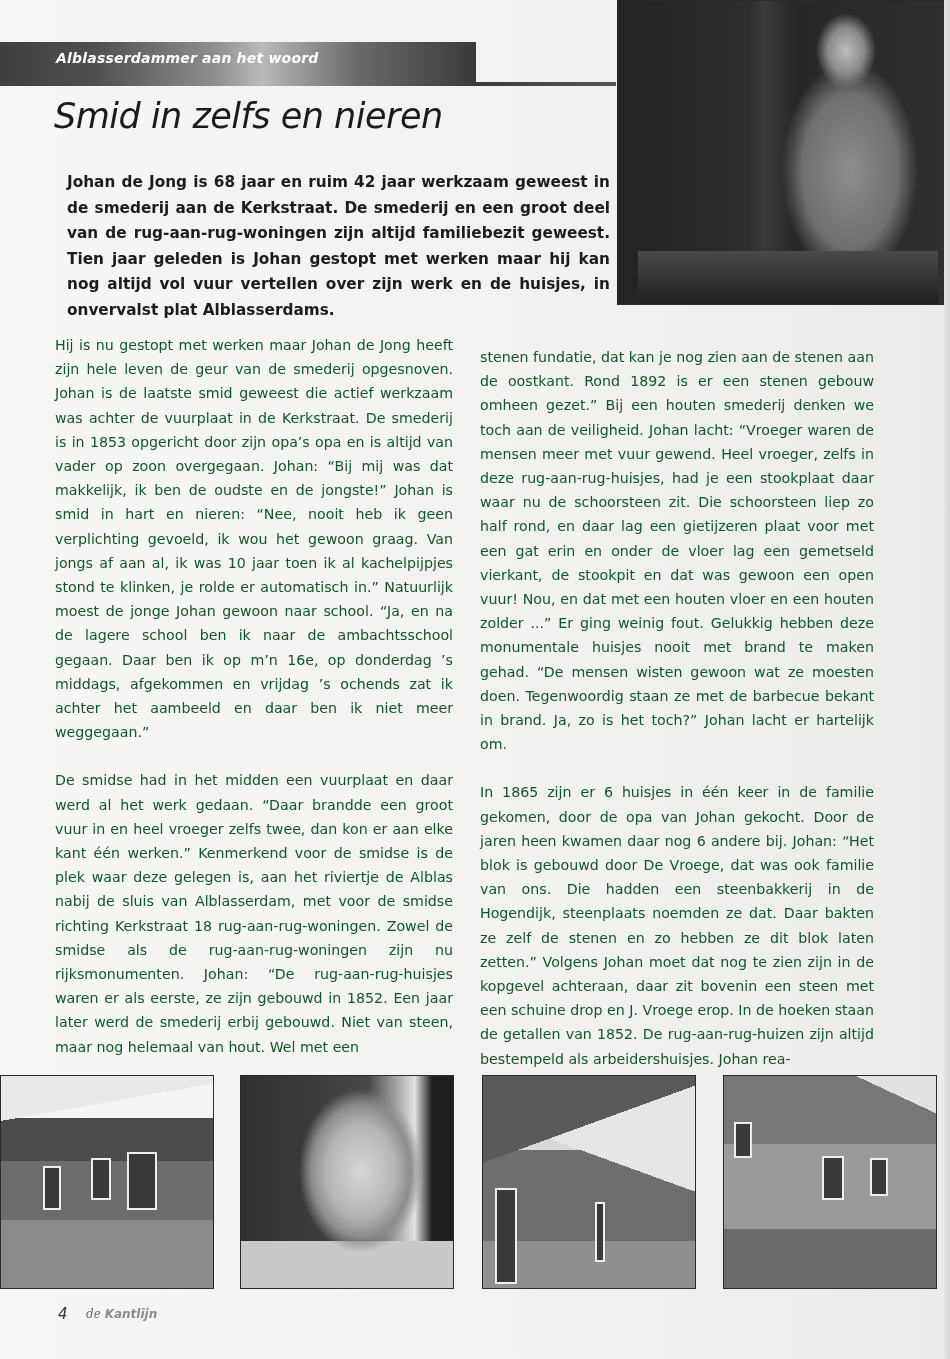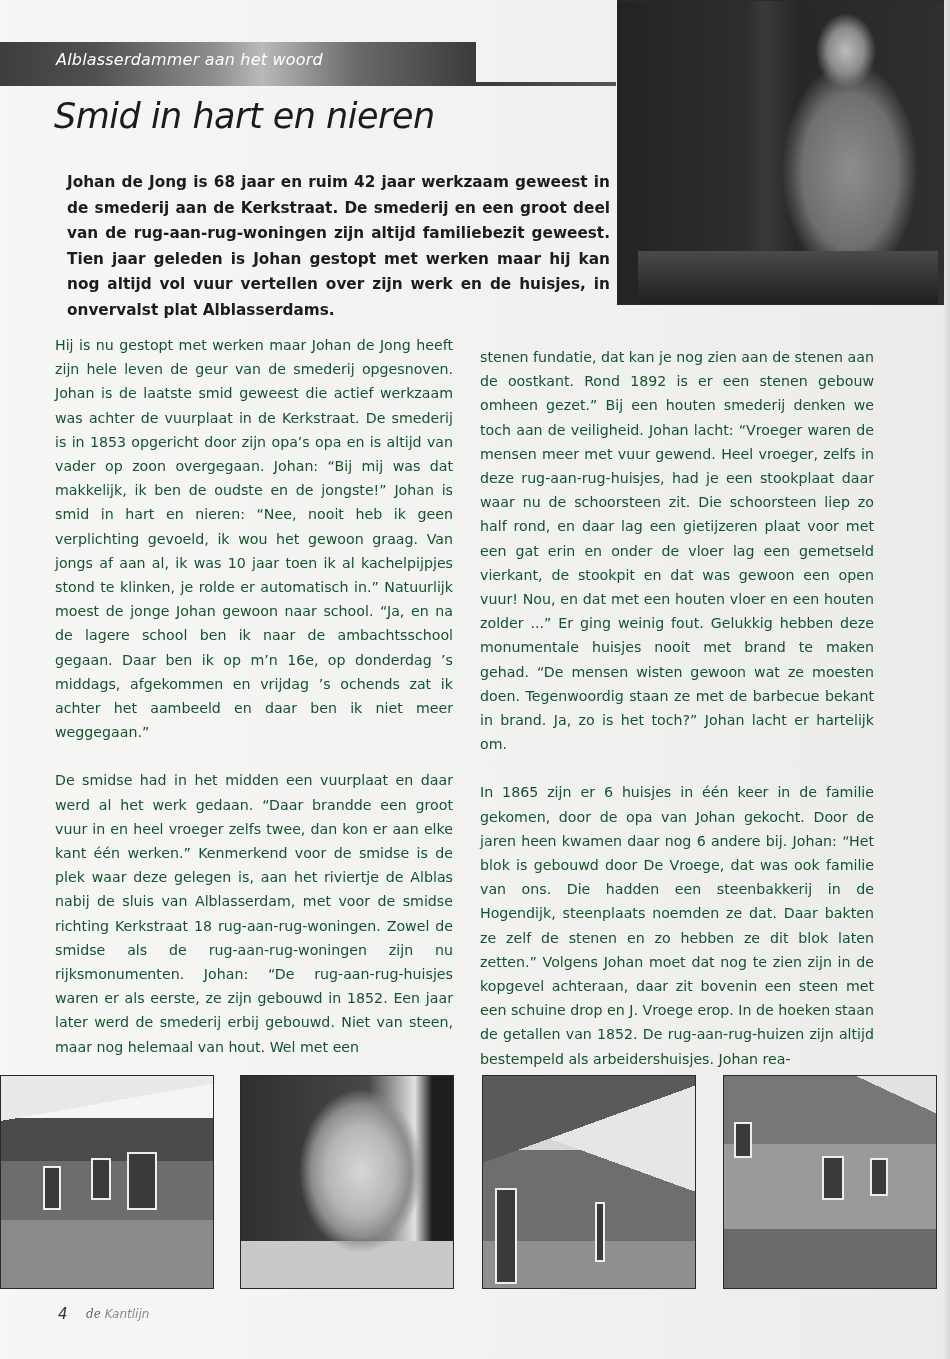--- a/index.html
+++ b/index.html
@@ -16,22 +16,22 @@
   .header-band {
     position: absolute; left: 0; top: 42px; width: 476px; height: 44px;
     background: linear-gradient(90deg, #3e3e3e 0%, #505050 20%, #8e8e8e 45%, #b9b9b9 55%, #6a6a6a 75%, #3a3a3a 100%);
   }
   .header-rule {
     position: absolute; left: 476px; top: 82px; width: 140px; height: 4px;
     background: linear-gradient(90deg, #3a3a3a, #555);
   }
   .header-label {
     position: absolute; left: 56px; top: 50px;
-    font-family: "DejaVu Sans", sans-serif; font-weight: normal; font-style: italic;
-    font-size: 16px; color: #ffffff; letter-spacing: 0.2px;
+    font-family: "DejaVu Sans", sans-serif; font-weight: bold; font-style: italic;
+    font-size: 14px; color: #ffffff; letter-spacing: 0.2px;
   }
   .title {
     position: absolute; left: 54px; top: 96px;
     font-family: "DejaVu Sans", sans-serif; font-style: italic; font-weight: normal;
     font-size: 35px; color: #1b1b1b; letter-spacing: -0.5px; margin: 0;
   }
   .lead {
     position: absolute; left: 55px; top: 158px; width: 543px;
     font-family: "DejaVu Sans", sans-serif; font-weight: bold;
     font-size: 15.3px; line-height: 25.5px; text-align: justify; margin: 12px;
@@ -84,36 +84,36 @@
   }
   .win { position: absolute; border: 2px solid #eeeeee; background: #3a3a3a; }
   .footer-num {
     position: absolute; left: 58px; top: 1305px; font-size: 15px; color: #333;
     font-style: italic;
   }
   .footer-brand {
     position: absolute; left: 86px; top: 1307px; font-size: 12px; color: #666;
     font-family: "DejaVu Serif", serif; font-style: italic;
   }
-  .footer-brand b { font-family: "DejaVu Sans", sans-serif; font-weight: normal; font-style: italic; color: #8a8a8a; }
+  .footer-brand b { font-family: "DejaVu Sans", sans-serif; font-weight: bold; font-style: italic; color: #8a8a8a; }
   .right-edge {
     position: absolute; right: 0; top: 0; width: 6px; height: 1359px;
     background: linear-gradient(90deg, #e6e6e6, #d8d8d8);
   }
 </style>
 </head>
 <body>
 
 <div class="page-tint"></div>
 
 <div class="header-band"></div>
 <div class="header-rule"></div>
 <div class="header-label">Alblasserdammer aan het woord</div>
 
-<h1 class="title">Smid in hart en nieren</h1>
+<h1 class="title">Smid in zelfs en nieren</h1>
 
 <p class="lead">Johan de Jong is 68 jaar en ruim 42 jaar werkzaam geweest in de smederij aan de Kerkstraat. De smederij en een groot deel van de rug-aan-rug-woningen zijn altijd familiebezit geweest. Tien jaar geleden is Johan gestopt met werken maar hij kan nog altijd vol vuur vertellen over zijn werk en de huisjes, in onvervalst plat Alblasserdams.</p>
 
 <div class="photo photo-smith">
   <div class="anvil"></div>
 </div>
 
 <div class="col col-left">
   <p>Hij is nu gestopt met werken maar Johan de Jong heeft zijn hele leven de geur van de smederij opgesnoven. Johan is de laatste smid geweest die actief werkzaam was achter de vuurplaat in de Kerkstraat. De smederij is in 1853 opgericht door zijn opa’s opa en is altijd van vader op zoon overgegaan. Johan: “Bij mij was dat makkelijk, ik ben de oudste en de jongste!” Johan is smid in hart en nieren: “Nee, nooit heb ik geen verplichting gevoeld, ik wou het gewoon graag. Van jongs af aan al, ik was 10 jaar toen ik al kachelpijpjes stond te klinken, je rolde er automatisch in.” Natuurlijk moest de jonge Johan gewoon naar school. “Ja, en na de lagere school ben ik naar de ambachtsschool gegaan. Daar ben ik op m’n 16e, op donderdag ’s middags, afgekommen en vrijdag ’s ochends zat ik achter het aambeeld en daar ben ik niet meer weggegaan.”</p>
   <p>De smidse had in het midden een vuurplaat en daar werd al het werk gedaan. “Daar brandde een groot vuur in en heel vroeger zelfs twee, dan kon er aan elke kant één werken.” Kenmerkend voor de smidse is de plek waar deze gelegen is, aan het riviertje de Alblas nabij de sluis van Alblasserdam, met voor de smidse richting Kerkstraat 18 rug-aan-rug-woningen. Zowel de smidse als de rug-aan-rug-woningen zijn nu rijksmonumenten. Johan: “De rug-aan-rug-huisjes waren er als eerste, ze zijn gebouwd in 1852. Een jaar later werd de smederij erbij gebouwd. Niet van steen, maar nog helemaal van hout. Wel met een</p>

